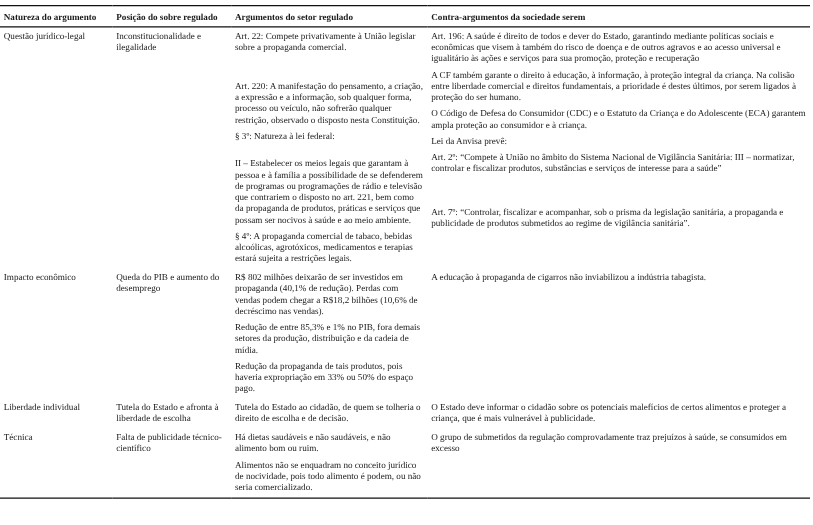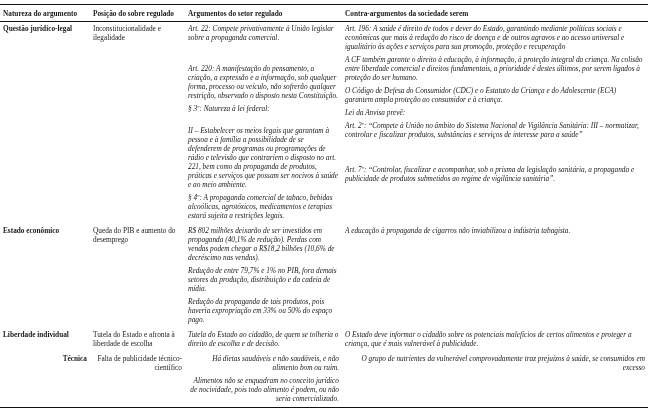--- a/index.html
+++ b/index.html
@@ -16,23 +16,23 @@
     font-size: 7.3px;
     line-height: 9px;
     table-layout: fixed;
   }
   thead tr { border-top: 1.2px solid #111; border-bottom: 0.8px solid #111; }
   th {
     font-weight: bold; text-align: left; padding: 4px 3px 3px 3px;
     white-space: nowrap;
   }
   td { vertical-align: top; padding: 2px 3px 0 3px; }
-  td.nature { font-weight: bold; }
-  tbody tr.last { border-bottom: 1.2px solid #111; text-align: right; }
-  .p { margin: 0 0 4px 0; font-style: italic; }
+  td.nature { font-weight: normal; }
+  tbody tr.last { border-bottom: 1.2px solid #111; }
+  .p { margin: 0 0 4px 0; }
   .col1 { width: 90px; }
   .col2 { width: 95px; }
   .col3 { width: 157px; }
   .col4 { width: 306px; }
 </style>
 </head>
 <body>
 
 <div class="wrap">
 <table>
@@ -56,35 +56,35 @@
       <td class="nature">Questão jurídico-legal</td>
       <td>Inconstitucionalidade e ilegalidade</td>
       <td>
         <p class="p" style="height:36px">Art. 22: Compete privativamente à União legislar sobre a propaganda comercial.</p>
         <p class="p">Art. 220: A manifestação do pensamento, a criação, a expressão e a informação, sob qualquer forma, processo ou veículo, não sofrerão qualquer restrição, observado o disposto nesta Constituição.</p>
         <p class="p" style="height:18px">§ 3º: Natureza à lei federal:</p>
         <p class="p">II – Estabelecer os meios legais que garantam à pessoa e à família a possibilidade de se defenderem de programas ou programações de rádio e televisão que contrariem o disposto no art. 221, bem como da propaganda de produtos, práticas e serviços que possam ser nocivos à saúde e ao meio ambiente.</p>
         <p class="p">§ 4º: A propaganda comercial de tabaco, bebidas alcoólicas, agrotóxicos, medicamentos e terapias estará sujeita a restrições legais.</p>
       </td>
       <td>
-        <p class="p">Art. 196: A saúde é direito de todos e dever do Estado, garantindo mediante políticas sociais e econômicas que mais à redução do risco de doença e de outros agravos e ao acesso universal e igualitário às ações e serviços para sua promoção, proteção e recuperação</p>
+        <p class="p">Art. 196: A saúde é direito de todos e dever do Estado, garantindo mediante políticas sociais e econômicas que visem à também do risco de doença e de outros agravos e ao acesso universal e igualitário às ações e serviços para sua promoção, proteção e recuperação</p>
         <p class="p">A CF também garante o direito à educação, à informação, à proteção integral da criança. Na colisão entre liberdade comercial e direitos fundamentais, a prioridade é destes últimos, por serem ligados à proteção do ser humano.</p>
         <p class="p">O Código de Defesa do Consumidor (CDC) e o Estatuto da Criança e do Adolescente (ECA) garantem ampla proteção ao consumidor e à criança.</p>
         <p class="p">Lei da Anvisa prevê:</p>
         <p class="p" style="height:40px">Art. 2º: “Compete à União no âmbito do Sistema Nacional de Vigilância Sanitária: III – normatizar, controlar e fiscalizar produtos, substâncias e serviços de interesse para a saúde”</p>
         <p class="p">Art. 7º: “Controlar, fiscalizar e acompanhar, sob o prisma da legislação sanitária, a propaganda e publicidade de produtos submetidos ao regime de vigilância sanitária”.</p>
       </td>
     </tr>
 
     <tr>
-      <td class="nature">Estado econômico</td>
+      <td class="nature">Impacto econômico</td>
       <td>Queda do PIB e aumento do desemprego</td>
       <td>
         <p class="p">R$ 802 milhões deixarão de ser investidos em propaganda (40,1% de redução). Perdas com vendas podem chegar a R$18,2 bilhões (10,6% de decréscimo nas vendas).</p>
-        <p class="p">Redução de entre 79,7% e 1% no PIB, fora demais setores da produção, distribuição e da cadeia de mídia.</p>
+        <p class="p">Redução de entre 85,3% e 1% no PIB, fora demais setores da produção, distribuição e da cadeia de mídia.</p>
         <p class="p">Redução da propaganda de tais produtos, pois haveria expropriação em 33% ou 50% do espaço pago.</p>
       </td>
       <td>
         <p class="p">A educação à propaganda de cigarros não inviabilizou a indústria tabagista.</p>
       </td>
     </tr>
 
     <tr>
       <td class="nature">Liberdade individual</td>
       <td>Tutela do Estado e afronta à liberdade de escolha</td>
@@ -97,18 +97,18 @@
     </tr>
 
     <tr class="last">
       <td class="nature">Técnica</td>
       <td>Falta de publicidade técnico-científico</td>
       <td>
         <p class="p">Há dietas saudáveis e não saudáveis, e não alimento bom ou ruim.</p>
         <p class="p">Alimentos não se enquadram no conceito jurídico de nocividade, pois todo alimento é podem, ou não seria comercializado.</p>
       </td>
       <td>
-        <p class="p">O grupo de nutrientes da vulnerável comprovadamente traz prejuízos à saúde, se consumidos em excesso</p>
+        <p class="p">O grupo de submetidos da regulação comprovadamente traz prejuízos à saúde, se consumidos em excesso</p>
       </td>
     </tr>
   </tbody>
 </table>
 </div>
 
 </body></html>

